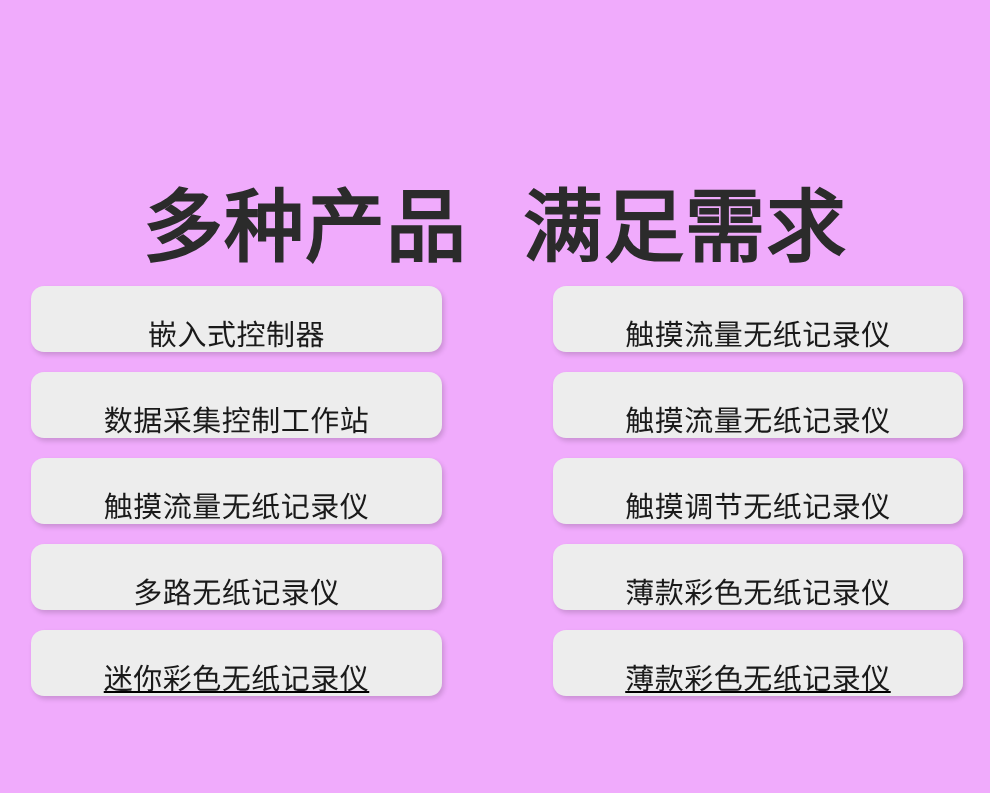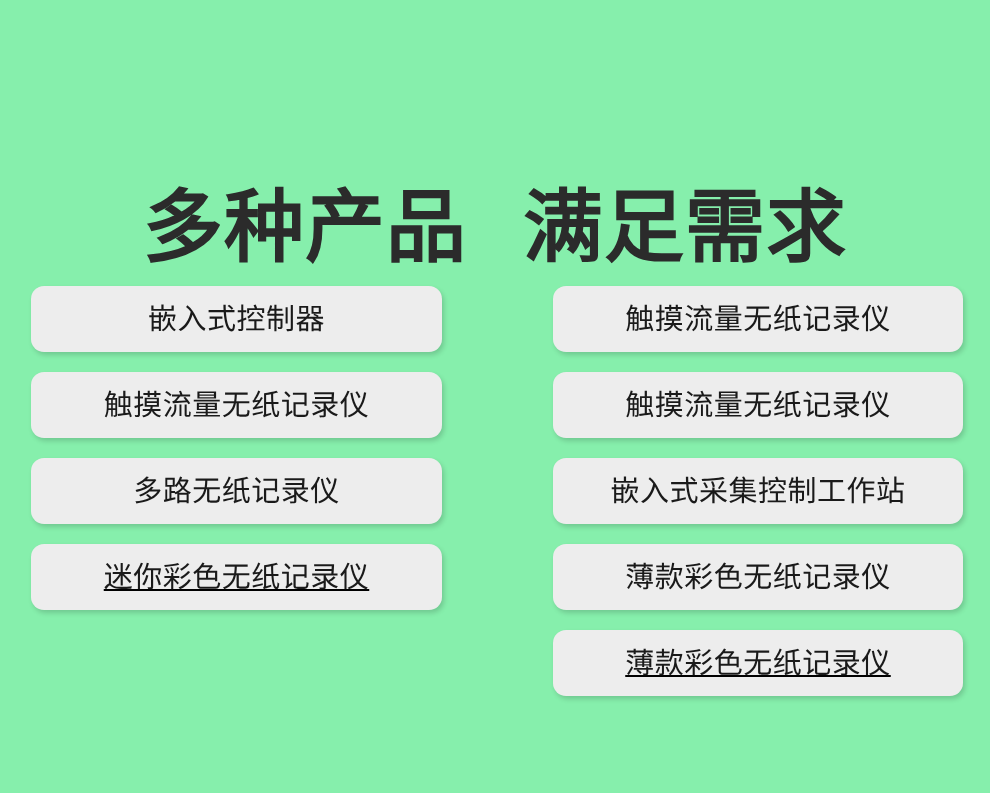--- a/index.html
+++ b/index.html
@@ -13,21 +13,21 @@
     background: #ffffff;
     font-family: "Liberation Sans", "DejaVu Sans", sans-serif;
     overflow: hidden;
     position: relative;
   }
 
   .page {
     position: relative;
     width: 990px;
     height: 793px;
-    background: #86efac;
+    background: #f0abfc;
     box-sizing: border-box;
   }
 
   
   .headline {
     position: absolute;
     left: 0;
     top: 126px;
     width: 990px;
     text-align: center;
@@ -61,21 +61,21 @@
   .col-right { left: 553px; width: 410px; }
 
   .pill {
     position: relative;
     height: 66px;
     margin-bottom: 20px;
     border-radius: 13px;
     background: #ededed;
     box-shadow: 2px 3px 5px rgba(0, 0, 0, 0.16);
     display: flex;
-    align-items: center;
+    align-items: flex-end;
     justify-content: center;
     box-sizing: border-box;
   }
   .pill:last-child { margin-bottom: 0; text-decoration: underline; }
 
   .pill-label {
     font-size: 29px;
     line-height: 34px;
     font-weight: 400;
     color: #1a1a1a;
@@ -91,39 +91,42 @@
 
   <h1 class="headline"><span>多种产品</span><span class="gap"></span><span>满足需求</span></h1>
 
   <div class="columns">
 
     <div class="col col-left">
       <div class="pill">
         <span class="pill-label">嵌入式控制器</span>
       </div>
       <div class="pill">
+        <span class="pill-label">数据采集控制工作站</span>
+      </div>
+      <div class="pill">
         <span class="pill-label">触摸流量无纸记录仪</span>
       </div>
       <div class="pill">
         <span class="pill-label">多路无纸记录仪</span>
       </div>
       <div class="pill">
         <span class="pill-label">迷你彩色无纸记录仪</span>
       </div>
     </div>
 
     <div class="col col-right">
       <div class="pill">
         <span class="pill-label">触摸流量无纸记录仪</span>
       </div>
       <div class="pill">
         <span class="pill-label">触摸流量无纸记录仪</span>
       </div>
       <div class="pill">
-        <span class="pill-label">嵌入式采集控制工作站</span>
+        <span class="pill-label">触摸调节无纸记录仪</span>
       </div>
       <div class="pill">
         <span class="pill-label">薄款彩色无纸记录仪</span>
       </div>
       <div class="pill">
         <span class="pill-label">薄款彩色无纸记录仪</span>
       </div>
     </div>
 
   </div>

